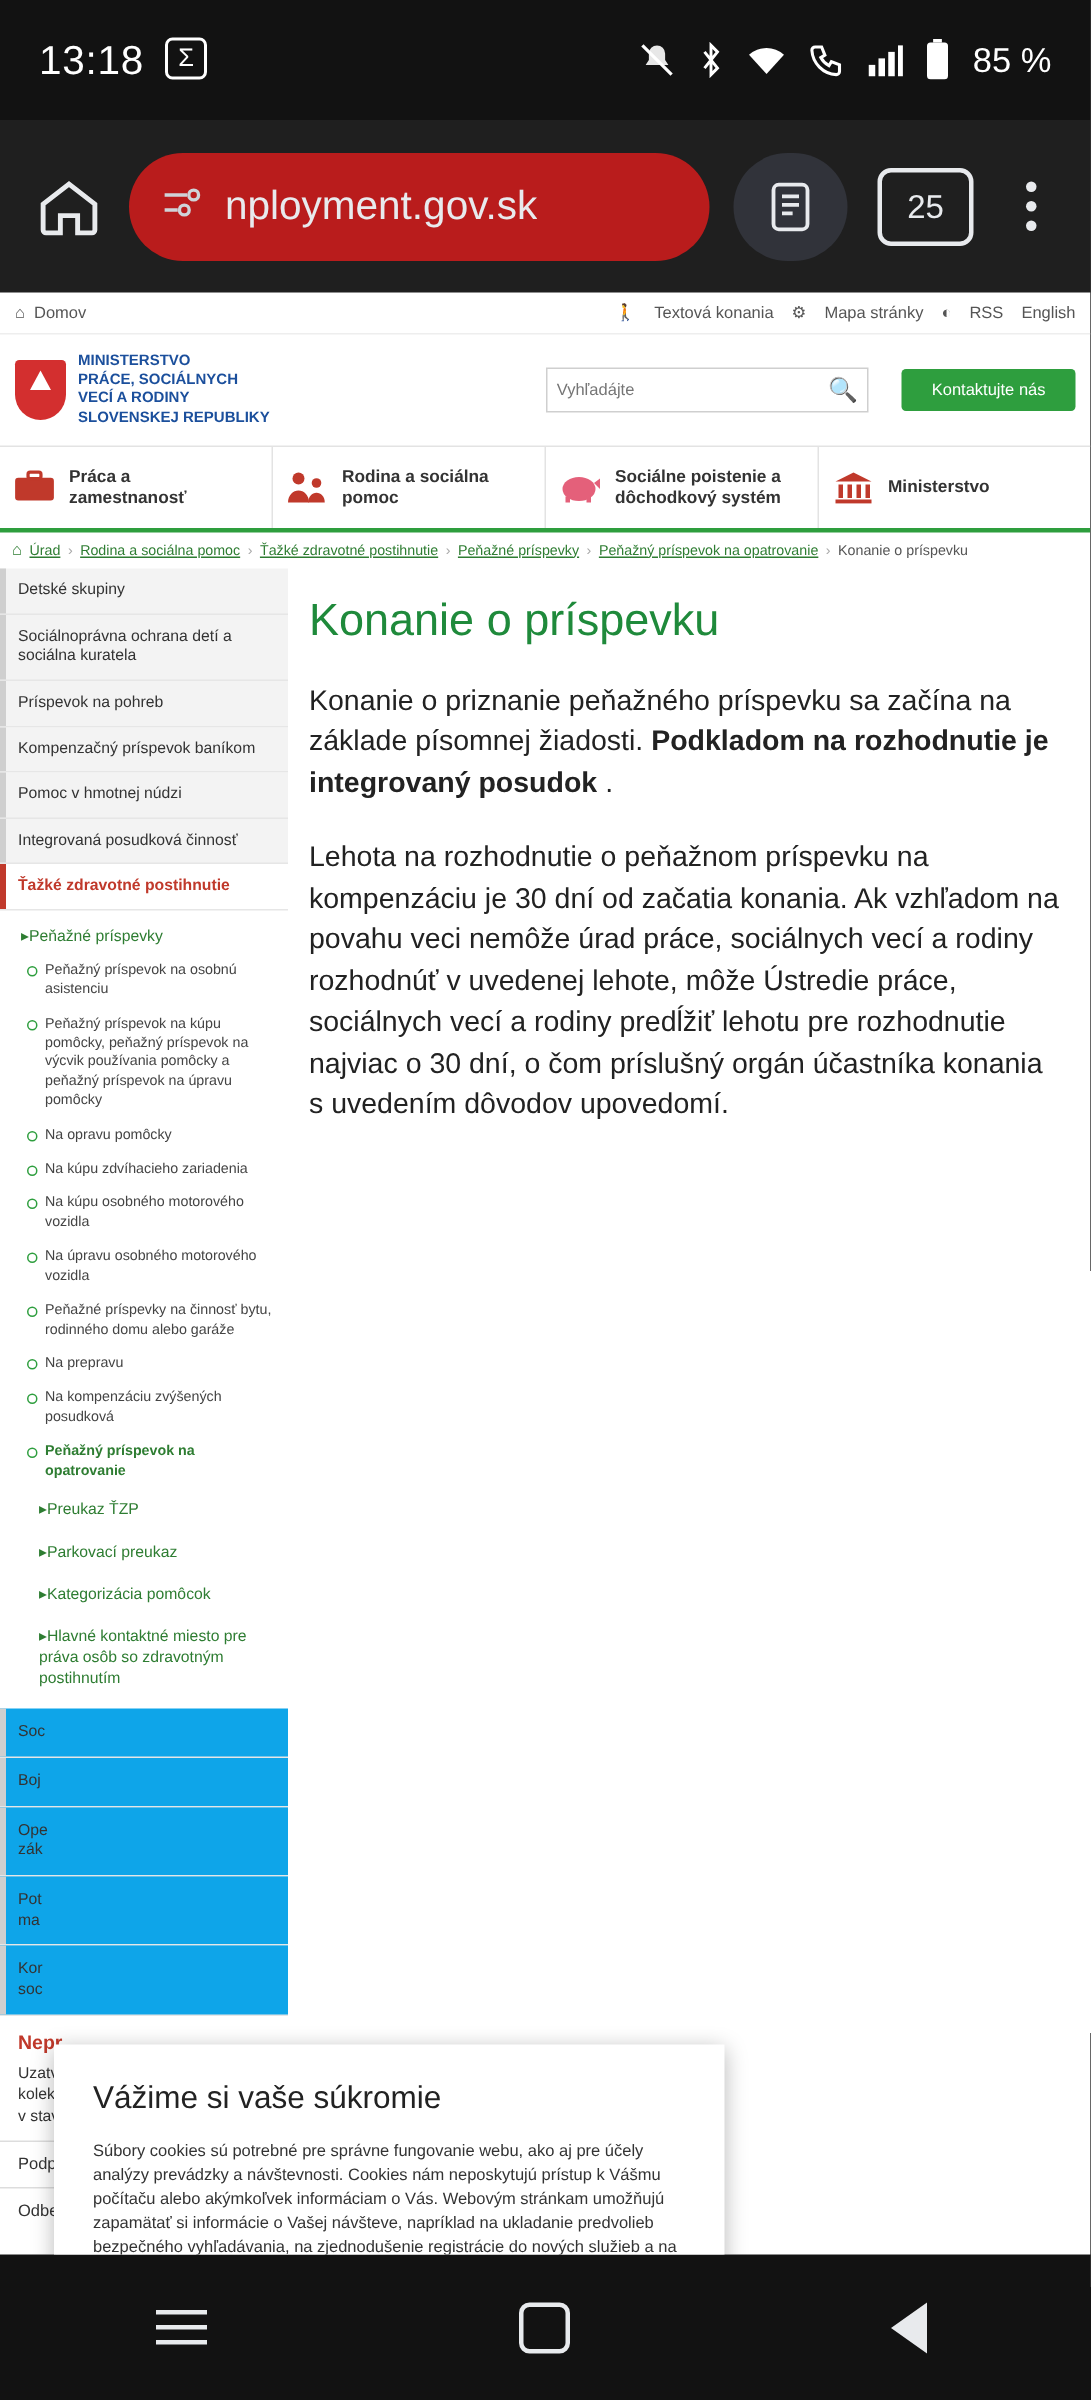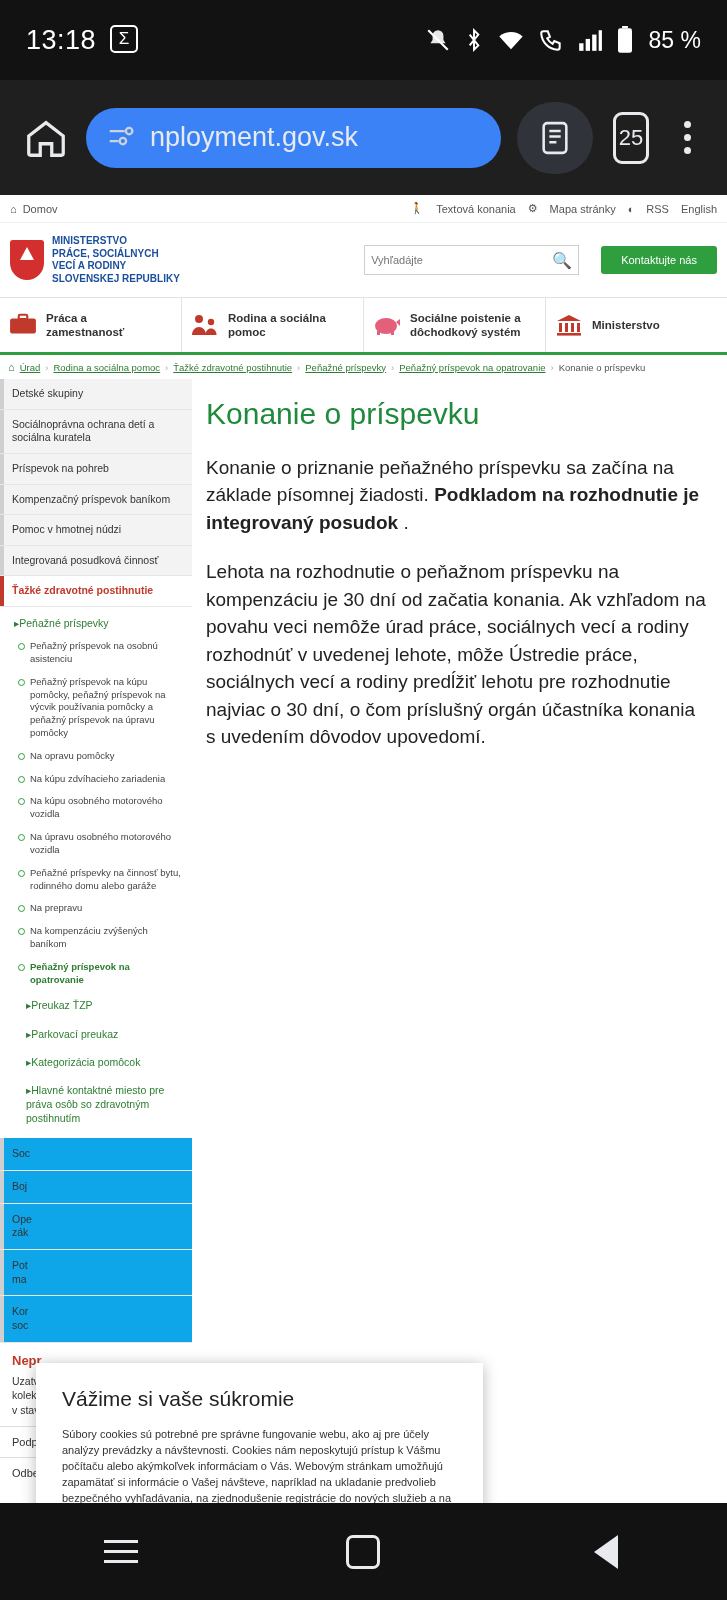--- a/index.html
+++ b/index.html
@@ -28,30 +28,30 @@
   .status-right svg { display:block; }
   .battery-pct { font-size:23px; margin-left:2px; }
 
   
   .browser-bar {
     height: 115px; background:#1f1f1f;
     display:flex; align-items:center; padding: 0 18px; gap: 12px;
   }
   .home-btn { width:56px; height:56px; display:flex; align-items:center; justify-content:center; }
   .url-pill {
-    flex:1; height:60px; background:#3b82f6; border-radius:36px;
+    flex:1; height:72px; background:#b91c1c; border-radius:36px;
     display:flex; align-items:center; padding:0 20px; gap:14px; overflow:hidden;
   }
   .url-text { color:#e8eaed; font-size:27px; white-space:nowrap; overflow:hidden; }
   .reader-pill {
     width:76px; height:72px; background:#31333a; border-radius:36px;
     display:flex; align-items:center; justify-content:center; margin-left:4px;
   }
   .tabs-btn {
-    width:36px; height:52px; border:3px solid #e8eaed; border-radius:9px;
+    width:64px; height:52px; border:3px solid #e8eaed; border-radius:9px;
     display:flex; align-items:center; justify-content:center;
     color:#e8eaed; font-size:22px; margin-left:8px;
   }
   .menu-btn { width:44px; display:flex; flex-direction:column; align-items:center; gap:6px; margin-left:4px; }
   .menu-btn i { width:7px; height:7px; background:#e8eaed; border-radius:50%; display:block; }
 
   
   .page { position:relative; height: 1308px; background:#fff; overflow:hidden; }
 
   
@@ -370,21 +370,21 @@
         <div class="sub-list">
           <div class="sub-head">Peňažné príspevky</div>
           <div class="sub-item">Peňažný príspevok na osobnú asistenciu</div>
           <div class="sub-item">Peňažný príspevok na kúpu pomôcky, peňažný príspevok na výcvik používania pomôcky a peňažný príspevok na úpravu pomôcky</div>
           <div class="sub-item">Na opravu pomôcky</div>
           <div class="sub-item">Na kúpu zdvíhacieho zariadenia</div>
           <div class="sub-item">Na kúpu osobného motorového vozidla</div>
           <div class="sub-item">Na úpravu osobného motorového vozidla</div>
           <div class="sub-item">Peňažné príspevky na činnosť bytu, rodinného domu alebo garáže</div>
           <div class="sub-item">Na prepravu</div>
-          <div class="sub-item">Na kompenzáciu zvýšených baníkom</div>
+          <div class="sub-item">Na kompenzáciu zvýšených posudková</div>
           <div class="sub-item cur">Peňažný príspevok na opatrovanie</div>
 
           <div class="side-link">Preukaz ŤZP</div>
           <div class="side-link">Parkovací preukaz</div>
           <div class="side-link">Kategorizácia pomôcok</div>
           <div class="side-link">Hlavné kontaktné miesto pre práva osôb so zdravotným postihnutím</div>
         </div>
 
         <div class="lower-side">
           <div class="lower-item" style="white-space:pre-line">Soc</div>

